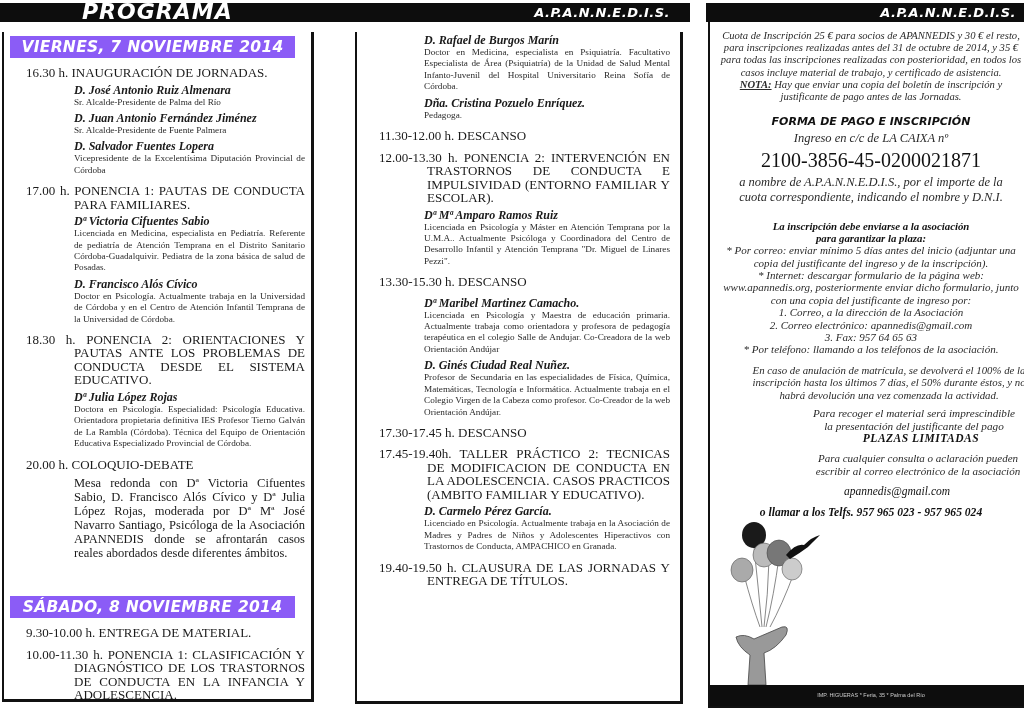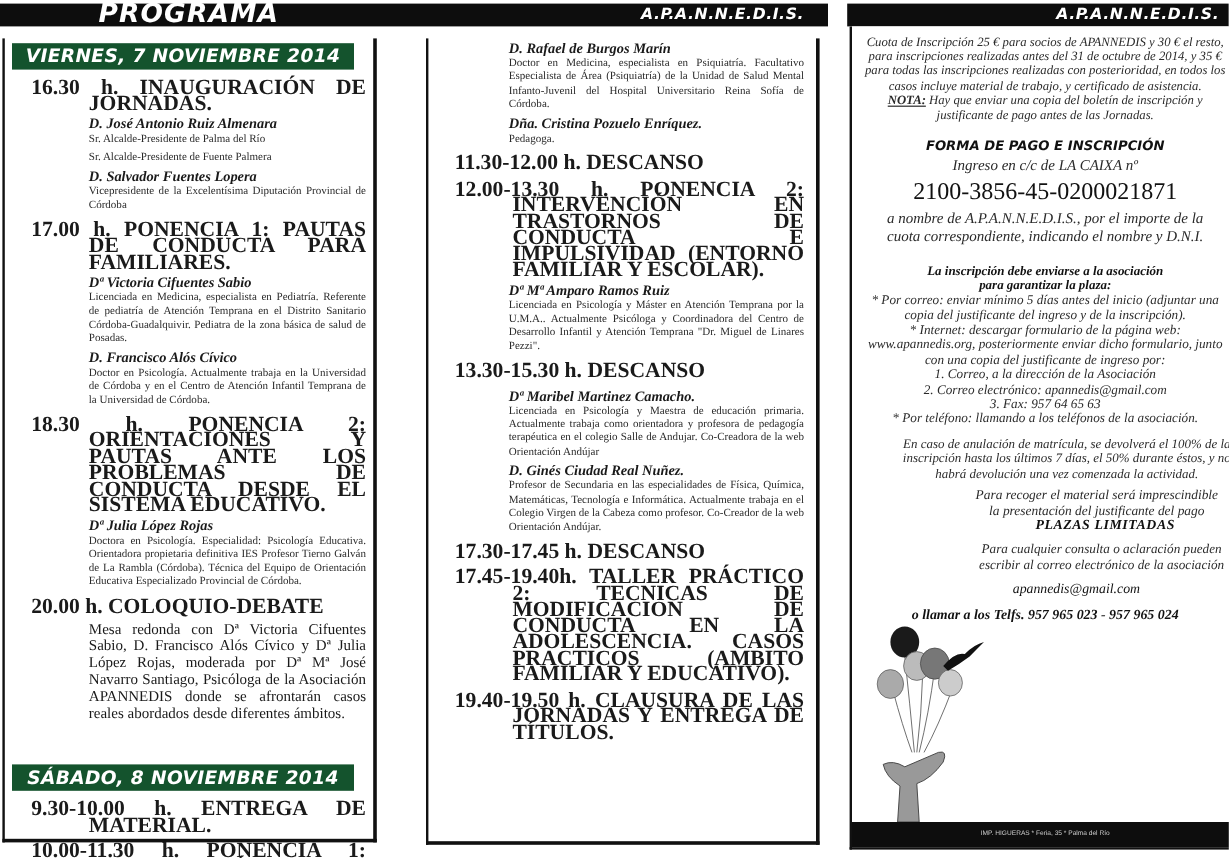--- a/index.html
+++ b/index.html
@@ -11,26 +11,26 @@
     .hbar-left .title { position: absolute; left: 82px; top: -4px; font-family: "DejaVu Sans", sans-serif; font-weight: bold; font-style: italic; font-size: 22px; letter-spacing: 1px; }
     .hbar-left .brand { position: absolute; right: 20px; top: 2px; font-family: "DejaVu Sans", sans-serif; font-weight: bold; font-style: italic; font-size: 13px; letter-spacing: 0.5px; }
     .hbar-right { left: 706px; top: 3px; width: 318px; height: 19px; }
     .hbar-right .brand { position: absolute; right: 8px; top: 2px; font-family: "DejaVu Sans", sans-serif; font-weight: bold; font-style: italic; font-size: 13px; letter-spacing: 0.5px; }
 
     .col { position: absolute; background: #fff; }
     .col1 { left: 2px; top: 32px; width: 312px; height: 670px; border: 2px solid #111; border-top: none; border-right-width: 3px; border-bottom-width: 3px; }
     .col2 { left: 355px; top: 32px; width: 328px; height: 672px; border: 2px solid #111; border-top: none; border-right-width: 3px; border-bottom-width: 3px; }
     .col3 { left: 708px; top: 22px; width: 326px; height: 686px; border: 2px solid #111; border-top: none; }
 
-    .daybar { background: #14532d; color: #fff; font-family: "DejaVu Sans", sans-serif; font-weight: bold; font-style: italic; font-size: 15.5px; text-align: center; height: 22px; line-height: 22px; margin: 4px 16px 0 6px; letter-spacing: 0.3px; }
+    .daybar { background: #8b5cf6; color: #fff; font-family: "DejaVu Sans", sans-serif; font-weight: bold; font-style: italic; font-size: 15.5px; text-align: center; height: 22px; line-height: 22px; margin: 4px 16px 0 6px; letter-spacing: 0.3px; }
 
     .items { padding: 0 6px 0 22px; }
     .col2 .items { padding: 0 10px 0 22px; }
     .item { margin-top: 8px; }
-    .item .head { font-size: 18px; line-height: 13.5px; text-align: justify; padding-left: 0; text-indent: 0; font-weight: bold; }
+    .item .head { font-size: 13px; line-height: 13.5px; text-align: justify; padding-left: 0; text-indent: 0; }
     .item .head .time { }
     .speaker { margin-top: 4px; padding-left: 48px; }
     .col2 .speaker { padding-left: 45px; }
     .speaker .name { font-weight: bold; font-style: italic; font-size: 12px; line-height: 13px; }
     .speaker .desc { font-size: 9.2px; line-height: 11.4px; text-align: justify; color: #2a2a2a; }
     .debate { font-size: 12.5px; line-height: 14px; text-align: justify; padding-left: 48px; margin-top: 5px; }
 
     .r-block { text-align: center; font-style: italic; color: #2a2a2a; }
     .fee { font-size: 10.6px; line-height: 12.2px; padding: 8px 8px 0 8px; }
     .fee u { font-weight: bold; }
@@ -63,20 +63,21 @@
 <div class="col col1">
   <div class="daybar">VIERNES, 7 NOVIEMBRE 2014</div>
   <div class="items" id="fri-items" style="margin-top:4px">
       <div class="item">
         <div class="head" style="padding-left: 48px; text-indent: -48px;"><span class="time">16.30 h.</span> <span class="title">INAUGURACIÓN DE JORNADAS.</span></div>
         <div class="speaker">
           <div class="name">D. José Antonio Ruiz Almenara</div>
           <div class="desc">Sr. Alcalde-Presidente de Palma del Río</div>
         </div>
         <div class="speaker">
+          <div class="name">D. Juan Antonio Fernández Jiménez</div>
           <div class="desc">Sr. Alcalde-Presidente de Fuente Palmera</div>
         </div>
         <div class="speaker">
           <div class="name">D. Salvador Fuentes Lopera</div>
           <div class="desc">Vicepresidente de la Excelentísima Diputación Provincial de Córdoba</div>
         </div>
       </div>
       <div class="item">
         <div class="head" style="padding-left: 48px; text-indent: -48px;"><span class="time">17.00 h.</span> <span class="title">PONENCIA 1: PAUTAS DE CONDUCTA PARA FAMILIARES.</span></div>
         <div class="speaker">
@@ -144,20 +145,24 @@
         <div class="speaker">
           <div class="name">D. Ginés Ciudad Real Nuñez.</div>
           <div class="desc">Profesor de Secundaria en las especialidades de Física, Química, Matemáticas, Tecnología e Informática. Actualmente trabaja en el Colegio Virgen de la Cabeza como profesor. Co-Creador de la web Orientación Andújar.</div>
         </div>
       </div>
       <div class="item">
         <div class="head" style="padding-left: 48px; text-indent: -48px;"><span class="time">17.30-17.45 h.</span> <span class="title">DESCANSO</span></div>
       </div>
       <div class="item">
         <div class="head" style="padding-left: 48px; text-indent: -48px;"><span class="time">17.45-19.40h.</span> <span class="title">TALLER PRÁCTICO 2: TECNICAS DE MODIFICACION DE CONDUCTA EN LA ADOLESCENCIA. CASOS PRACTICOS (AMBITO FAMILIAR Y EDUCATIVO).</span></div>
+        <div class="speaker">
+          <div class="name">D. Carmelo Pérez García.</div>
+          <div class="desc">Licenciado en Psicología. Actualmente trabaja en la Asociación de Madres y Padres de Niños y Adolescentes Hiperactivos con Trastornos de Conducta, AMPACHICO en Granada.</div>
+        </div>
       </div>
       <div class="item">
         <div class="head" style="padding-left: 48px; text-indent: -48px;"><span class="time">19.40-19.50 h.</span> <span class="title">CLAUSURA DE LAS JORNADAS Y ENTREGA DE TÍTULOS.</span></div>
       </div>
     </div>
 </div>
 
 <div class="col col3">
   <div class="r-block fee">
     <span>Cuota de Inscripción 25 € para socios de APANNEDIS y 30 € el resto, para inscripciones realizadas antes del 31 de octubre de 2014, y 35 € para todas las inscripciones realizadas con posterioridad, en todos los casos incluye material de trabajo, y certificado de asistencia.</span><br>

